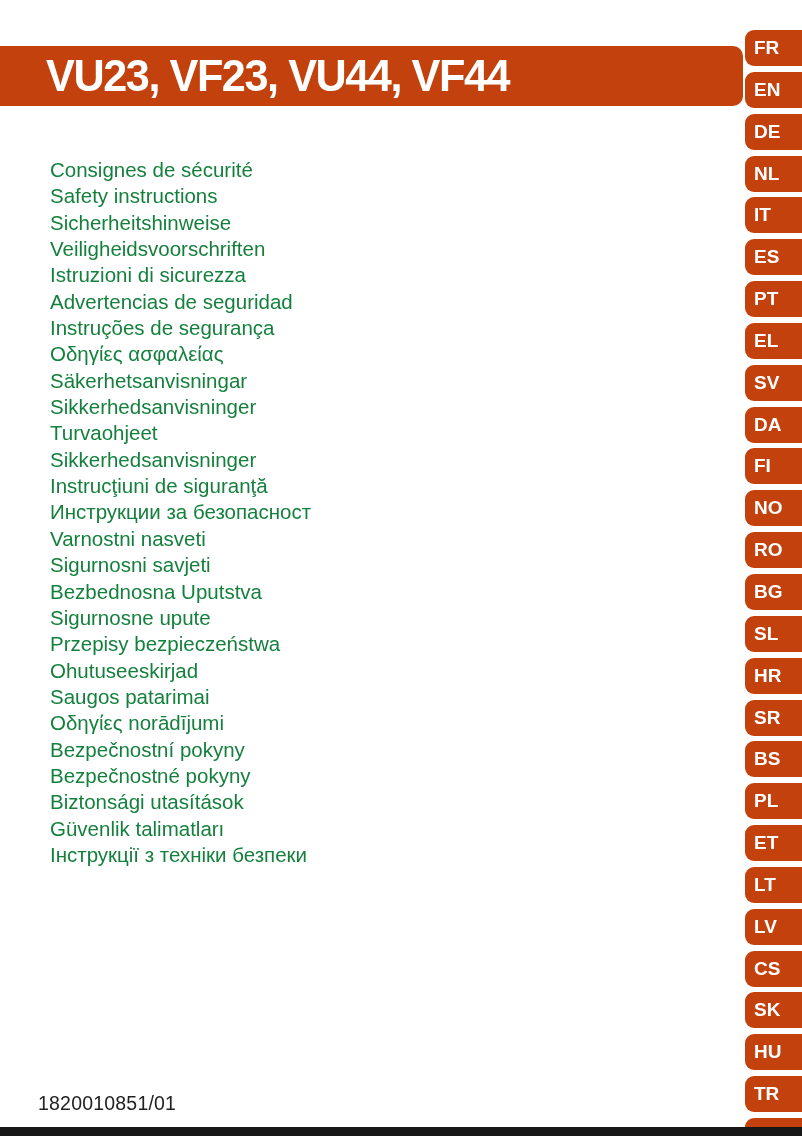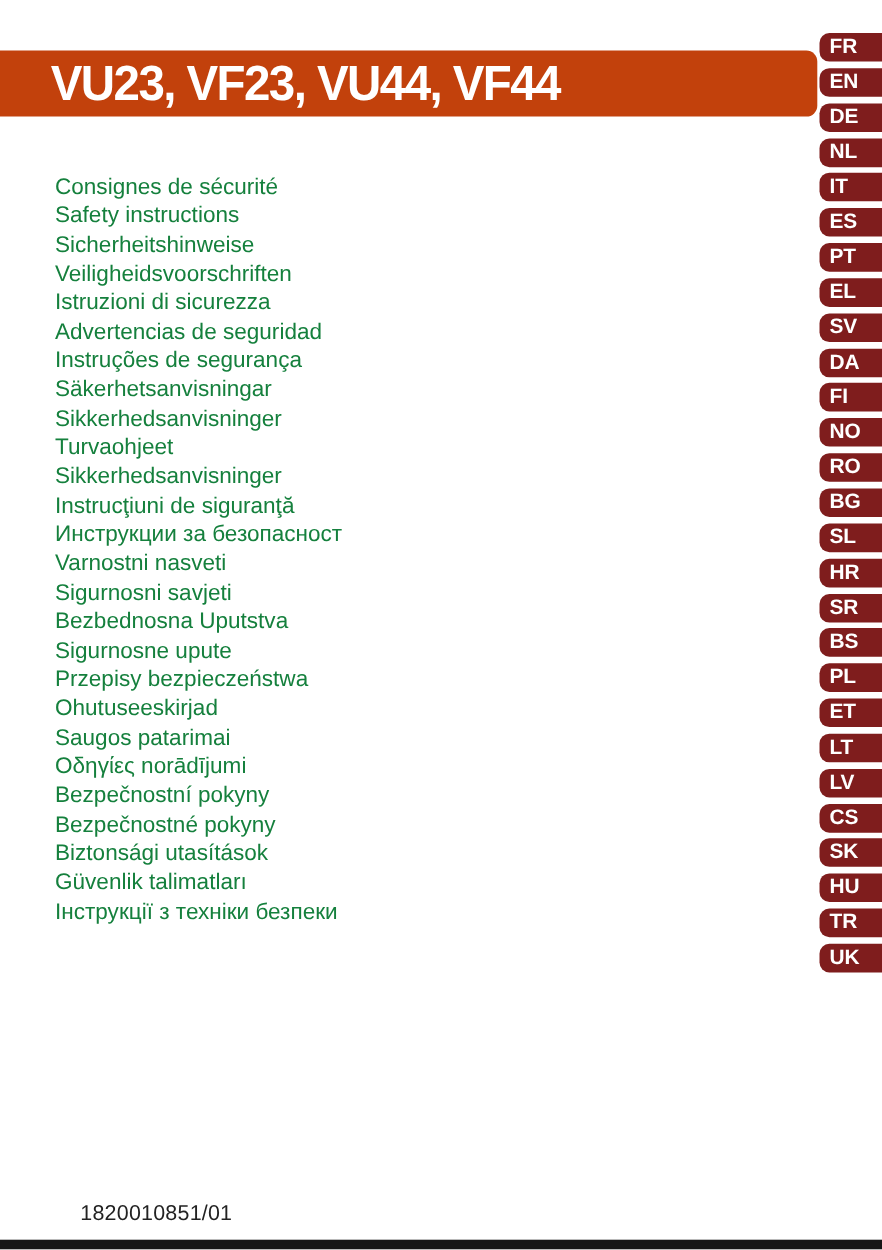--- a/index.html
+++ b/index.html
@@ -53,42 +53,41 @@
   }
 
   
   .tab-column {
     position: absolute;
     top: 30px;
     right: 0;
     width: 57px;
   }
   .lang-tab {
-    height: 26px;
+    height: 36px;
     margin-bottom: 5.85px;
-    background: #7f1d1d;
+    background: #c2410c;
     border-radius: 9px 0 0 9px;
     display: flex;
     align-items: center;
     color: #ffffff;
     font-weight: bold;
     font-size: 19px;
     padding-left: 9px;
     box-sizing: border-box;
   }
 
   
   .doc-number {
     position: absolute;
     left: 38px;
     top: 1092px;
     font-size: 19.5px;
     color: #222222;
     letter-spacing: 0.2px;
-    margin-left: 35px;
   }
   .footer-bar {
     position: absolute;
     left: 0;
     bottom: 0;
     width: 100%;
     height: 9px;
     background: #171717;
   }
 </style>
@@ -100,20 +99,21 @@
 </div>
 
 <div class="lang-list">
     <div class="lang-line">Consignes de sécurité</div>
     <div class="lang-line">Safety instructions</div>
     <div class="lang-line">Sicherheitshinweise</div>
     <div class="lang-line">Veiligheidsvoorschriften</div>
     <div class="lang-line">Istruzioni di sicurezza</div>
     <div class="lang-line">Advertencias de seguridad</div>
     <div class="lang-line">Instruções de segurança</div>
+    <div class="lang-line">Οδηγίες ασφαλείας</div>
     <div class="lang-line">Säkerhetsanvisningar</div>
     <div class="lang-line">Sikkerhedsanvisninger</div>
     <div class="lang-line">Turvaohjeet</div>
     <div class="lang-line">Sikkerhedsanvisninger</div>
     <div class="lang-line">Instrucţiuni de siguranţă</div>
     <div class="lang-line">Инструкции за безопасност</div>
     <div class="lang-line">Varnostni nasveti</div>
     <div class="lang-line">Sigurnosni savjeti</div>
     <div class="lang-line">Bezbednosna Uputstva</div>
     <div class="lang-line">Sigurnosne upute</div>

